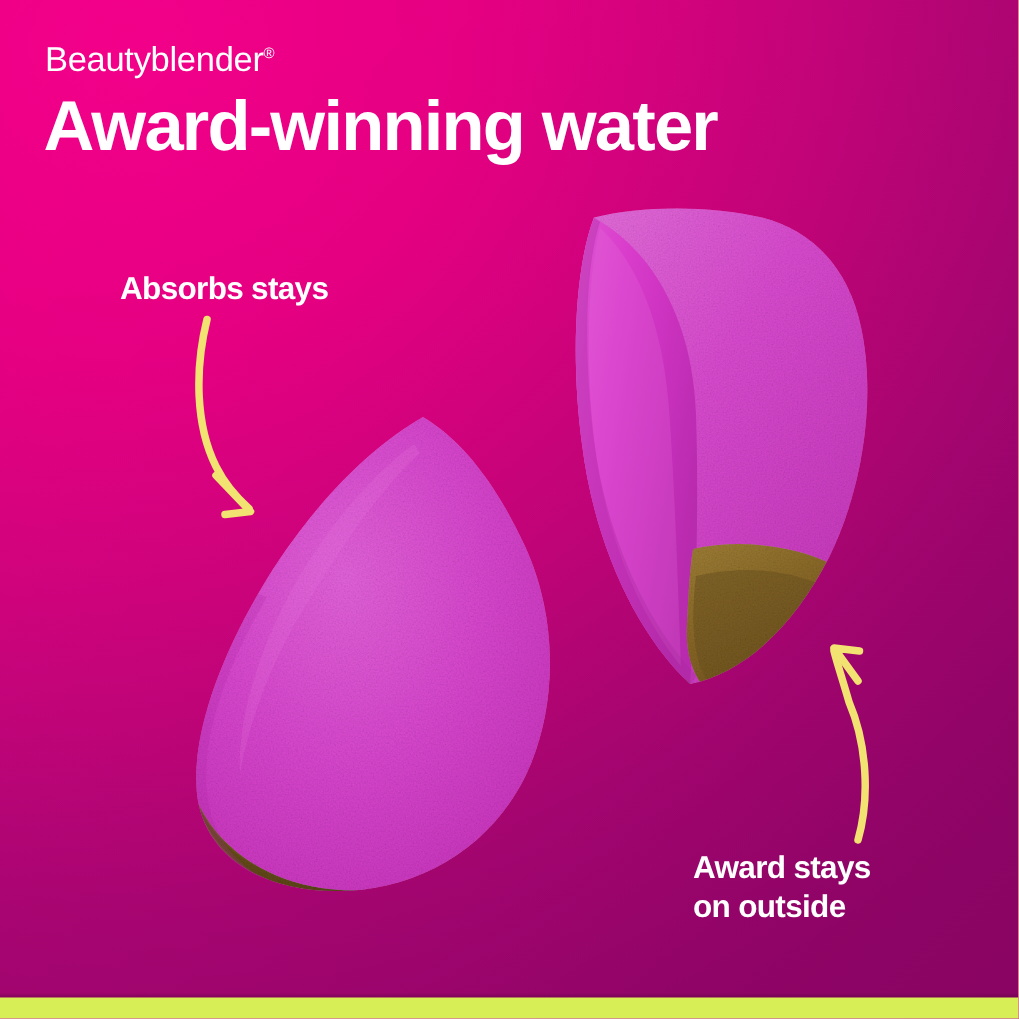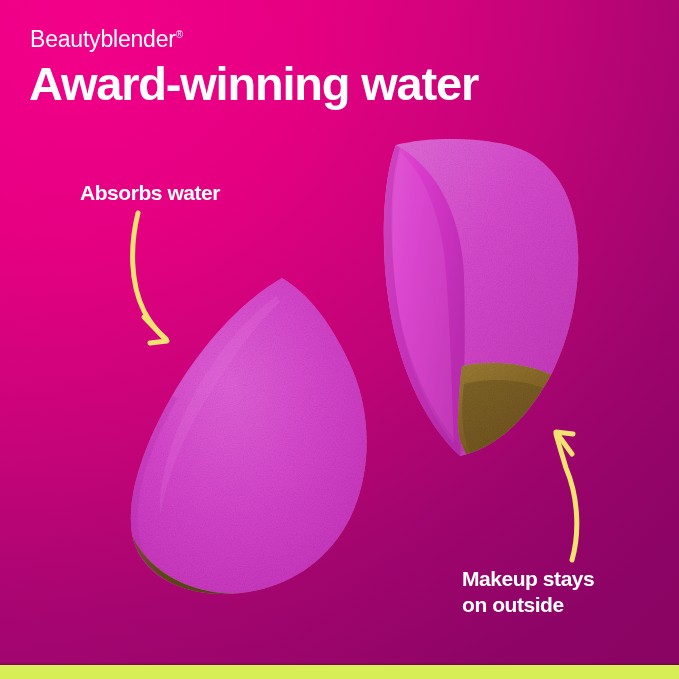--- a/index.html
+++ b/index.html
@@ -247,21 +247,21 @@
     <svg width="100" height="145" viewBox="0 0 100 145" xmlns="http://www.w3.org/2000/svg">
       <path d="M 52 140 C 60 112 58 76 46 48 C 42 34 38 22 36 14" fill="none" stroke="#F2E271" stroke-width="5" stroke-linecap="round"></path>
       <path d="M 52 34 L 36 12 L 53 14" fill="none" stroke="#F2E271" stroke-width="5" stroke-linecap="round" stroke-linejoin="round"></path>
     </svg>
   </div>
 
   <div class="brand"><span>Beautyblender</span><span class="reg">®</span></div>
 
   <div class="headline">Award-winning water</div>
 
-  <div class="callout callout-left">Absorbs water</div>
-
-  <div class="callout callout-right">Makeup stays
+  <div class="callout callout-left">Absorbs stays</div>
+
+  <div class="callout callout-right">Award stays
 on outside</div>
 
   <div class="bottom-bar-shade"></div>
   <div class="bottom-bar"></div>
 
 </div>
 
 </body></html>

